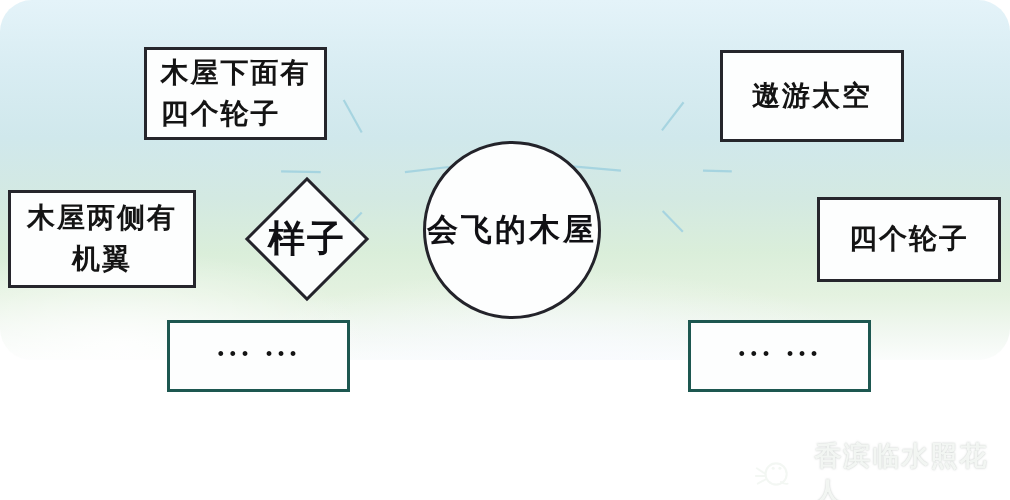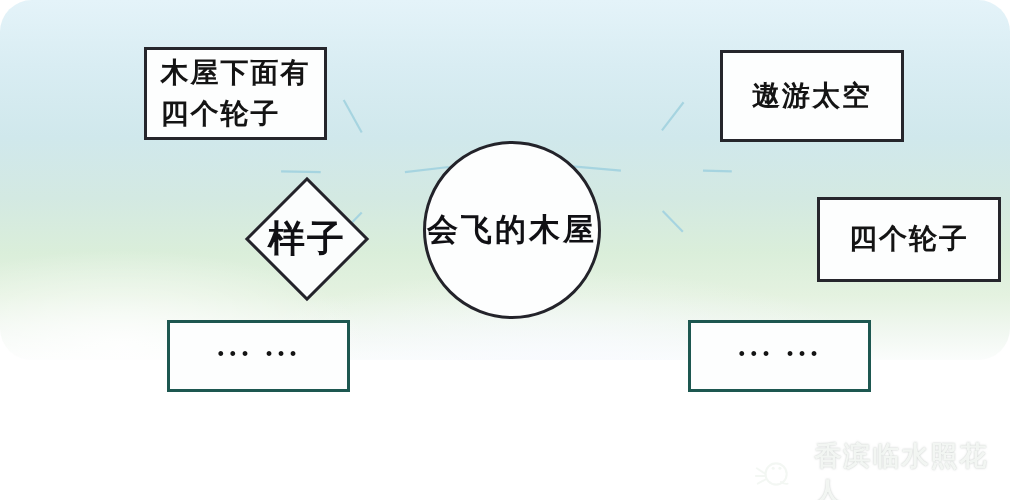--- a/index.html
+++ b/index.html
@@ -88,20 +88,24 @@
     <line x1="723" y1="181" x2="753" y2="142" stroke="#a6d4e0" stroke-width="3"></line>
     <line x1="780" y1="237" x2="820" y2="238" stroke="#a6d4e0" stroke-width="3"></line>
     <line x1="724" y1="293" x2="752" y2="322" stroke="#a6d4e0" stroke-width="3"></line>
   </svg>
 
   <div class="node" style="left:144px; top:47px; width:183px; height:93px; text-align:left;">
     <span class="lbl">木屋下面有
 四个轮子</span>
   </div>
 
+  <div class="node" style="left:8px; top:190px; width:188px; height:98px;">
+    <span class="lbl">木屋两侧有
+机翼</span>
+  </div>
 
   <div class="node ellipsis" style="left:167px; top:320px; width:183px; height:72px;">
     <span class="lbl">... ...</span>
   </div>
 
   <div class="diamond" style="left:244px; top:177px; width:126px; height:124px;">
     <div class="shape" style="width:88px; height:88px;"></div>
     <div class="label">样子</div>
   </div>
 

